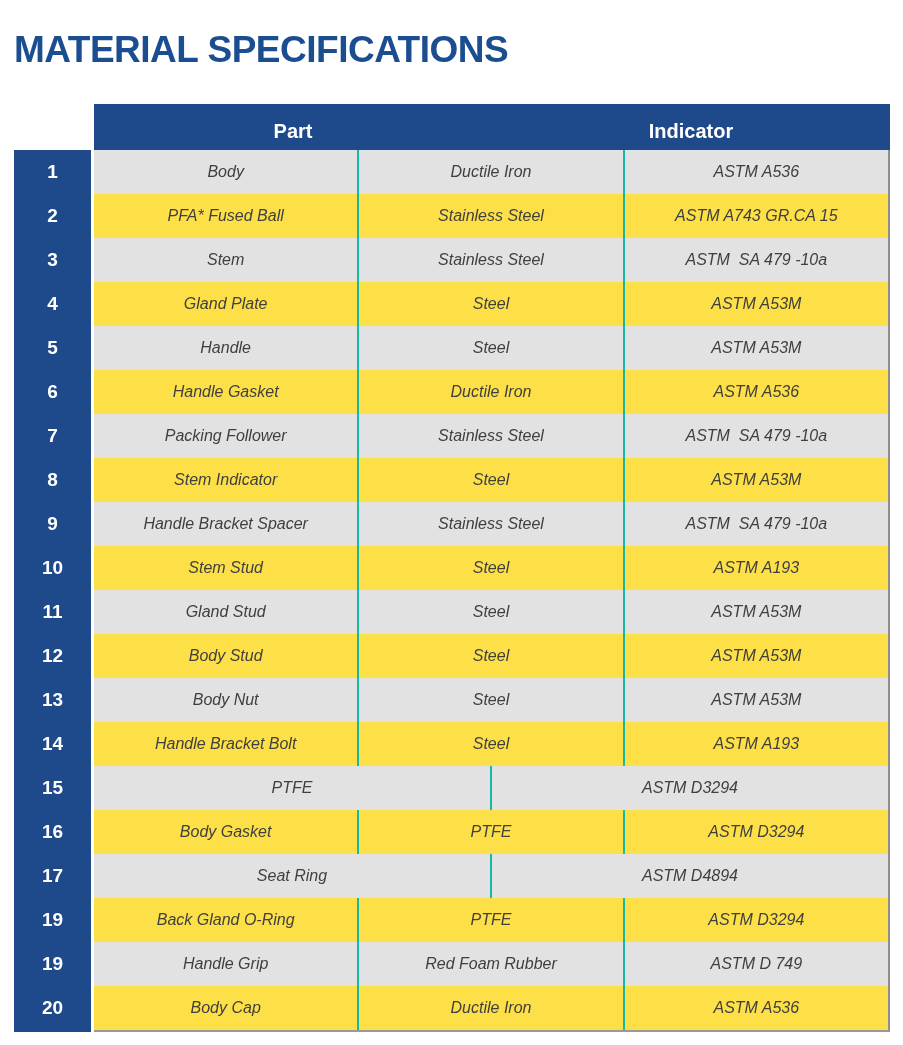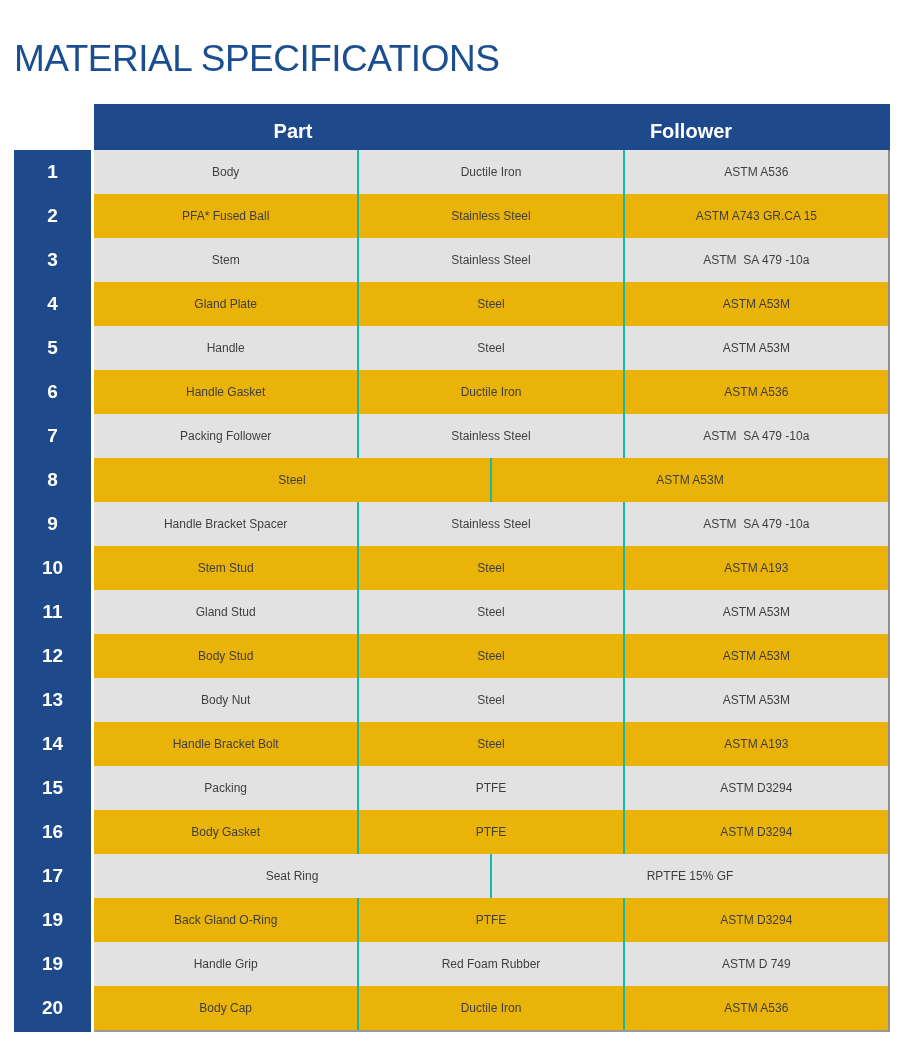--- a/index.html
+++ b/index.html
@@ -7,23 +7,23 @@
     position: relative;
     width: 903px;
     height: 1045px;
     background: #ffffff;
     font-family: "Liberation Sans", sans-serif;
     overflow: hidden;
   }
   .page-title {
     position: absolute;
     left: 14px;
-    top: 13px;
+    top: 4px;
     font-size: 37px;
-    font-weight: normal;
+    font-weight: bold;
     letter-spacing: -0.5px;
     color: var(--title-blue, #1B4E91);
     white-space: nowrap;
   }
   .header-row {
     position: absolute;
     left: 94px;
     top: 104px;
     width: 796px;
     height: 54px;
@@ -61,45 +61,46 @@
   .col-gap { width: 3px; background: #ffffff; }
   .rows-area {
     width: 796px;
     box-sizing: border-box;
     border-right: 2px solid #8f8f8f;
     border-bottom: 2px solid #9a9a9a;
   }
   .t-row {
     display: flex;
     height: 44px;
-    background: #eab308;
+    background: #fde047;
   }
   .t-row.alt { background: var(--row-grey, #E2E2E2); }
   .t-cell {
     flex: 1;
     display: flex;
     align-items: center;
     justify-content: center;
-    font-size: 12px;
+    font-size: 16px;
     color: var(--cell-text, #3F3F3F);
     white-space: pre-wrap;
     overflow: hidden;
+    font-style: italic;
   }
   .t-cell + .t-cell { border-left: 2px solid #14b8a6; }
 </style>
 </head>
 <body>
 
 <div class="page" style="--accent-blue: #1E4A8C; --title-blue: #1B4E91; --row-grey: #E2E2E2; --cell-text: #3F3F3F;">
 
   <h1 class="page-title">MATERIAL SPECIFICATIONS</h1>
 
   <div class="header-row">
     <div class="header-cell">Part</div>
-    <div class="header-cell">Follower</div>
+    <div class="header-cell">Indicator</div>
   </div>
 
   <div class="table-body">
     <div class="num-col">
         <div class="num-cell">1</div>
         <div class="num-cell">2</div>
         <div class="num-cell">3</div>
         <div class="num-cell">4</div>
         <div class="num-cell">5</div>
         <div class="num-cell">6</div>
@@ -149,20 +150,21 @@
       <div class="t-cell">Handle Gasket</div>
       <div class="t-cell">Ductile Iron</div>
       <div class="t-cell">ASTM A536</div>
     </div>
         <div class="t-row alt">
       <div class="t-cell">Packing Follower</div>
       <div class="t-cell">Stainless Steel</div>
       <div class="t-cell">ASTM  SA 479 -10a</div>
     </div>
         <div class="t-row">
+      <div class="t-cell">Stem Indicator</div>
       <div class="t-cell">Steel</div>
       <div class="t-cell">ASTM A53M</div>
     </div>
         <div class="t-row alt">
       <div class="t-cell">Handle Bracket Spacer</div>
       <div class="t-cell">Stainless Steel</div>
       <div class="t-cell">ASTM  SA 479 -10a</div>
     </div>
         <div class="t-row">
       <div class="t-cell">Stem Stud</div>
@@ -183,32 +185,31 @@
       <div class="t-cell">Body Nut</div>
       <div class="t-cell">Steel</div>
       <div class="t-cell">ASTM A53M</div>
     </div>
         <div class="t-row">
       <div class="t-cell">Handle Bracket Bolt</div>
       <div class="t-cell">Steel</div>
       <div class="t-cell">ASTM A193</div>
     </div>
         <div class="t-row alt">
-      <div class="t-cell">Packing</div>
       <div class="t-cell">PTFE</div>
       <div class="t-cell">ASTM D3294</div>
     </div>
         <div class="t-row">
       <div class="t-cell">Body Gasket</div>
       <div class="t-cell">PTFE</div>
       <div class="t-cell">ASTM D3294</div>
     </div>
         <div class="t-row alt">
       <div class="t-cell">Seat Ring</div>
-      <div class="t-cell">RPTFE 15% GF</div>
+      <div class="t-cell">ASTM D4894</div>
     </div>
         <div class="t-row">
       <div class="t-cell">Back Gland O-Ring</div>
       <div class="t-cell">PTFE</div>
       <div class="t-cell">ASTM D3294</div>
     </div>
         <div class="t-row alt">
       <div class="t-cell">Handle Grip</div>
       <div class="t-cell">Red Foam Rubber</div>
       <div class="t-cell">ASTM D 749</div>

